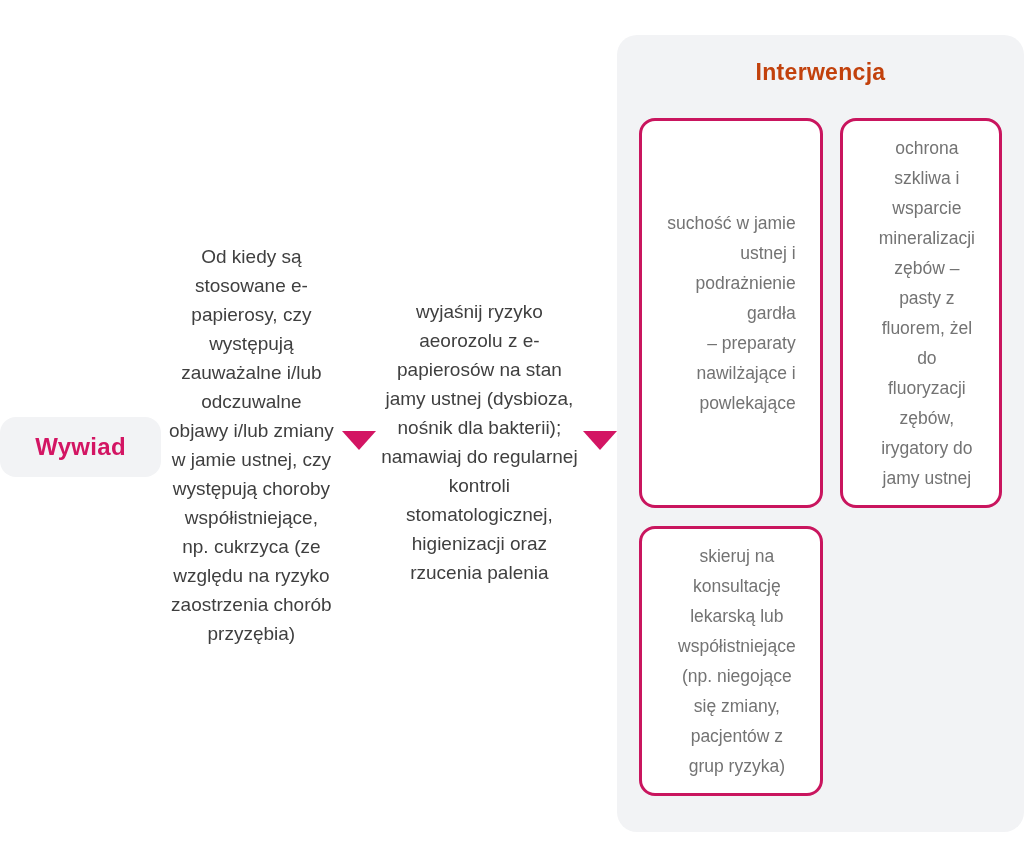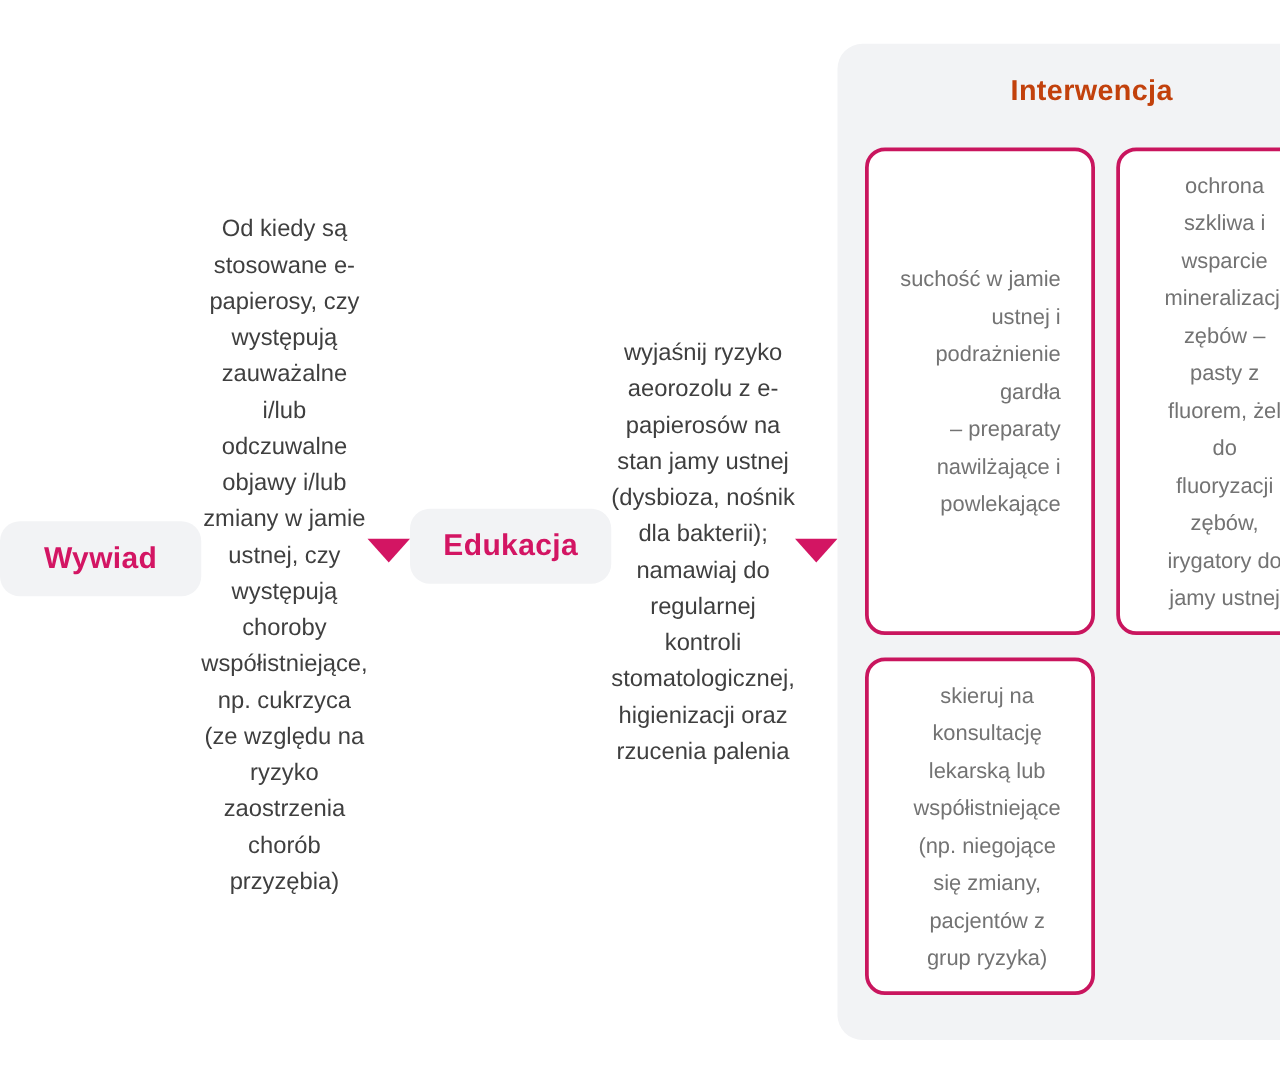--- a/index.html
+++ b/index.html
@@ -89,23 +89,20 @@
   <div class="pill pill--wywiad">
     <span class="pill-label">Wywiad</span>
   </div>
 
   <p class="para para--1">Od kiedy są stosowane e-papierosy, czy występują zauważalne i/lub odczuwalne
 objawy i/lub zmiany w jamie ustnej, czy występują choroby współistniejące,
 np. cukrzyca (ze względu na ryzyko zaostrzenia chorób przyzębia)</p>
 
   <div class="arrow-down arrow--1"></div>
 
-  <div class="pill pill--edukacja">
-    <span class="pill-label">Edukacja</span>
-  </div>
 
   <p class="para para--2">wyjaśnij ryzyko aeorozolu z e-papierosów na stan jamy ustnej (dysbioza, nośnik dla bakterii);
 namawiaj do regularnej kontroli stomatologicznej, higienizacji oraz rzucenia palenia</p>
 
   <div class="arrow-down arrow--2"></div>
 
   <section class="panel">
     <h2 class="panel-title">Interwencja</h2>
     <div class="grid">
 

